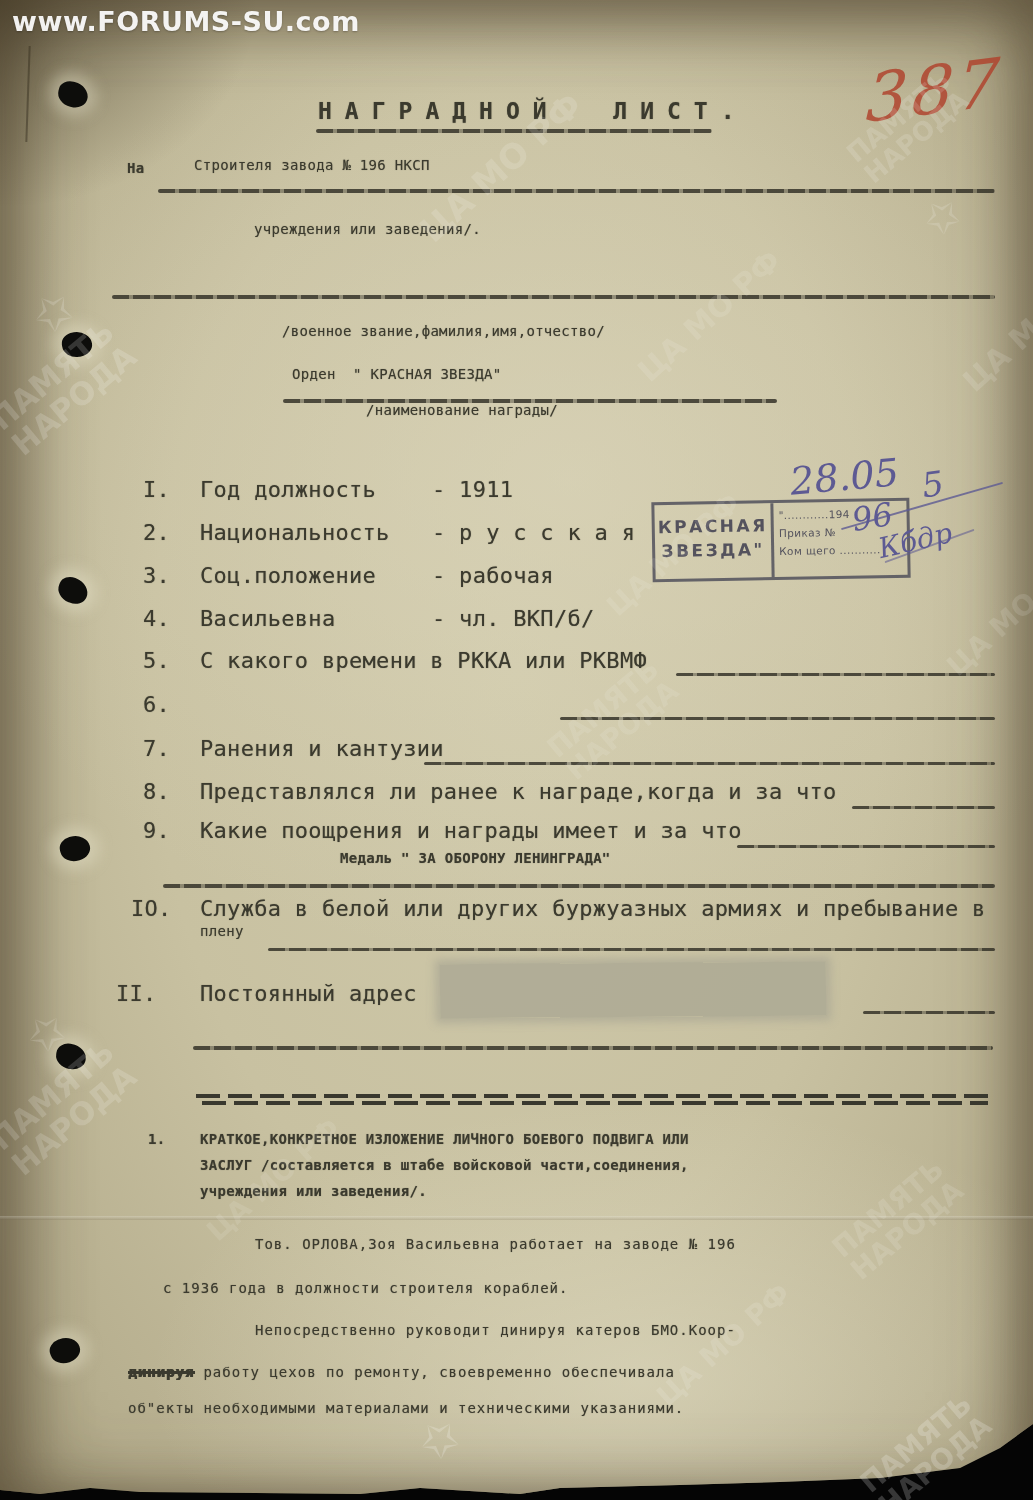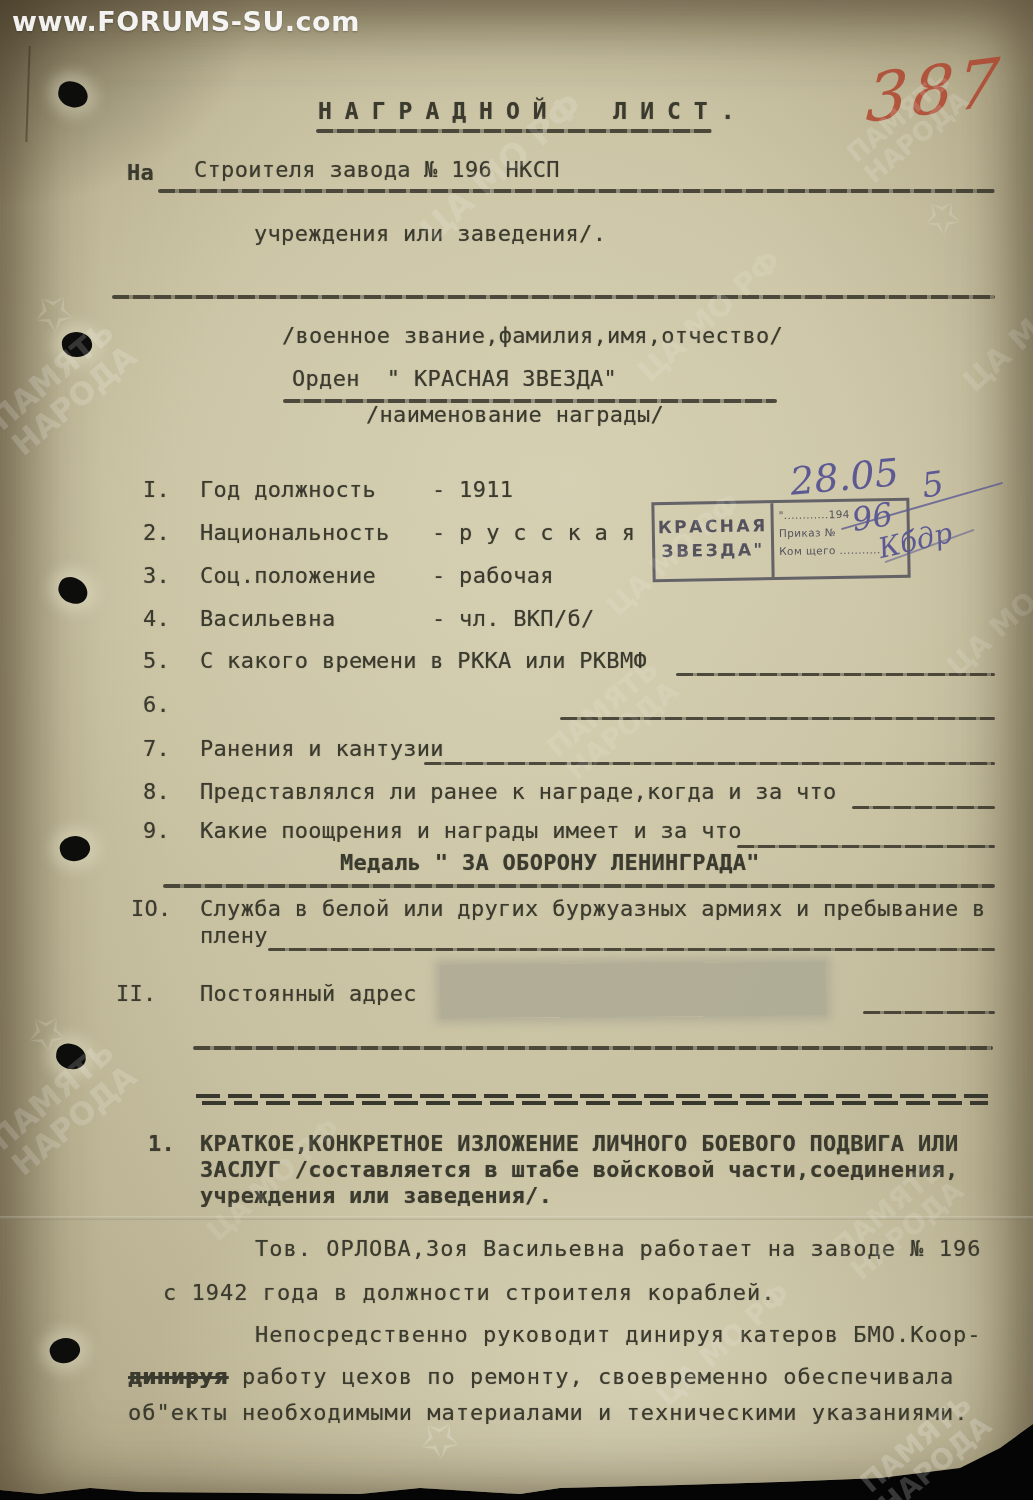--- a/index.html
+++ b/index.html
@@ -29,21 +29,21 @@
   .crease-h{position:absolute;left:0;top:1216px;width:1033px;height:4px;
     background:linear-gradient(rgba(255,255,255,.22),rgba(90,78,55,.18));}
   .crease-v{position:absolute;left:27px;top:46px;width:2px;height:96px;
     background:rgba(48,42,26,.45);transform:rotate(2deg);}
   
   .hole{position:absolute;width:30px;height:25px;background:#0d0d0b;
     border-radius:46% 60% 50% 56%;
     box-shadow:0 0 14px 9px rgba(242,238,214,.35);}
   
   .typed{position:absolute;white-space:pre;
-    font-size:22px;letter-spacing:.3px;color:#3b3a2e;
+    font-size:14px;letter-spacing:.3px;color:#3b3a2e;
     text-shadow:0 0 1px rgba(59,58,46,.55);}
   .bold{font-weight:bold;}
   .para{letter-spacing:1px;}
   .strike{text-decoration:line-through;text-decoration-thickness:3px;
     font-weight:bold;text-shadow:1px 0 0 currentColor;}
   .title{font-size:23px;font-weight:bold;letter-spacing:13px;}
   
   .rule{position:absolute;height:3px;border-radius:2px;opacity:.88;
     background:repeating-linear-gradient(90deg,rgba(50,48,38,.95) 0 17px,rgba(50,48,38,.45) 17px 21px);}
   .rule-thick{height:4px;}
@@ -187,21 +187,21 @@
 
   <div class="rule rule-thick" style="left:193px;top:1046px;width:800px"></div>
   <div class="sep" style="left:196px;top:1094px;width:794px"></div>
 
   <div class="typed bold" style="left:148px;top:1131px">1.</div>
   <div class="typed bold" style="left:200px;top:1131px">КРАТКОЕ,КОНКРЕТНОЕ ИЗЛОЖЕНИЕ ЛИЧНОГО БОЕВОГО ПОДВИГА ИЛИ</div>
   <div class="typed bold" style="left:200px;top:1157px">ЗАСЛУГ /составляется в штабе войсковой части,соединения,</div>
   <div class="typed bold" style="left:200px;top:1183px">учреждения или заведения/.</div>
 
   <div class="typed para" style="left:255px;top:1236px">Тов. ОРЛОВА,Зоя Васильевна работает на заводе № 196</div>
-  <div class="typed para" style="left:163px;top:1280px">с 1942 года в должности строителя кораблей.</div>
+  <div class="typed para" style="left:163px;top:1280px">с 1936 года в должности строителя кораблей.</div>
   <div class="typed para" style="left:255px;top:1322px">Непосредственно руководит динируя катеров БМО.Коор-</div>
   <div class="typed para" style="left:128px;top:1364px"><span class="strike">динируя</span><span> работу цехов по ремонту, своевременно обеспечивала</span></div>
   <div class="typed para" style="left:128px;top:1400px">об"екты необходимыми материалами и техническими указаниями.</div>
 
   <div class="stamp">
     <div class="stamp-left">
       <div>КРАСНАЯ</div>
       <div>ЗВЕЗДА"</div>
     </div>
     <div class="stamp-right">

